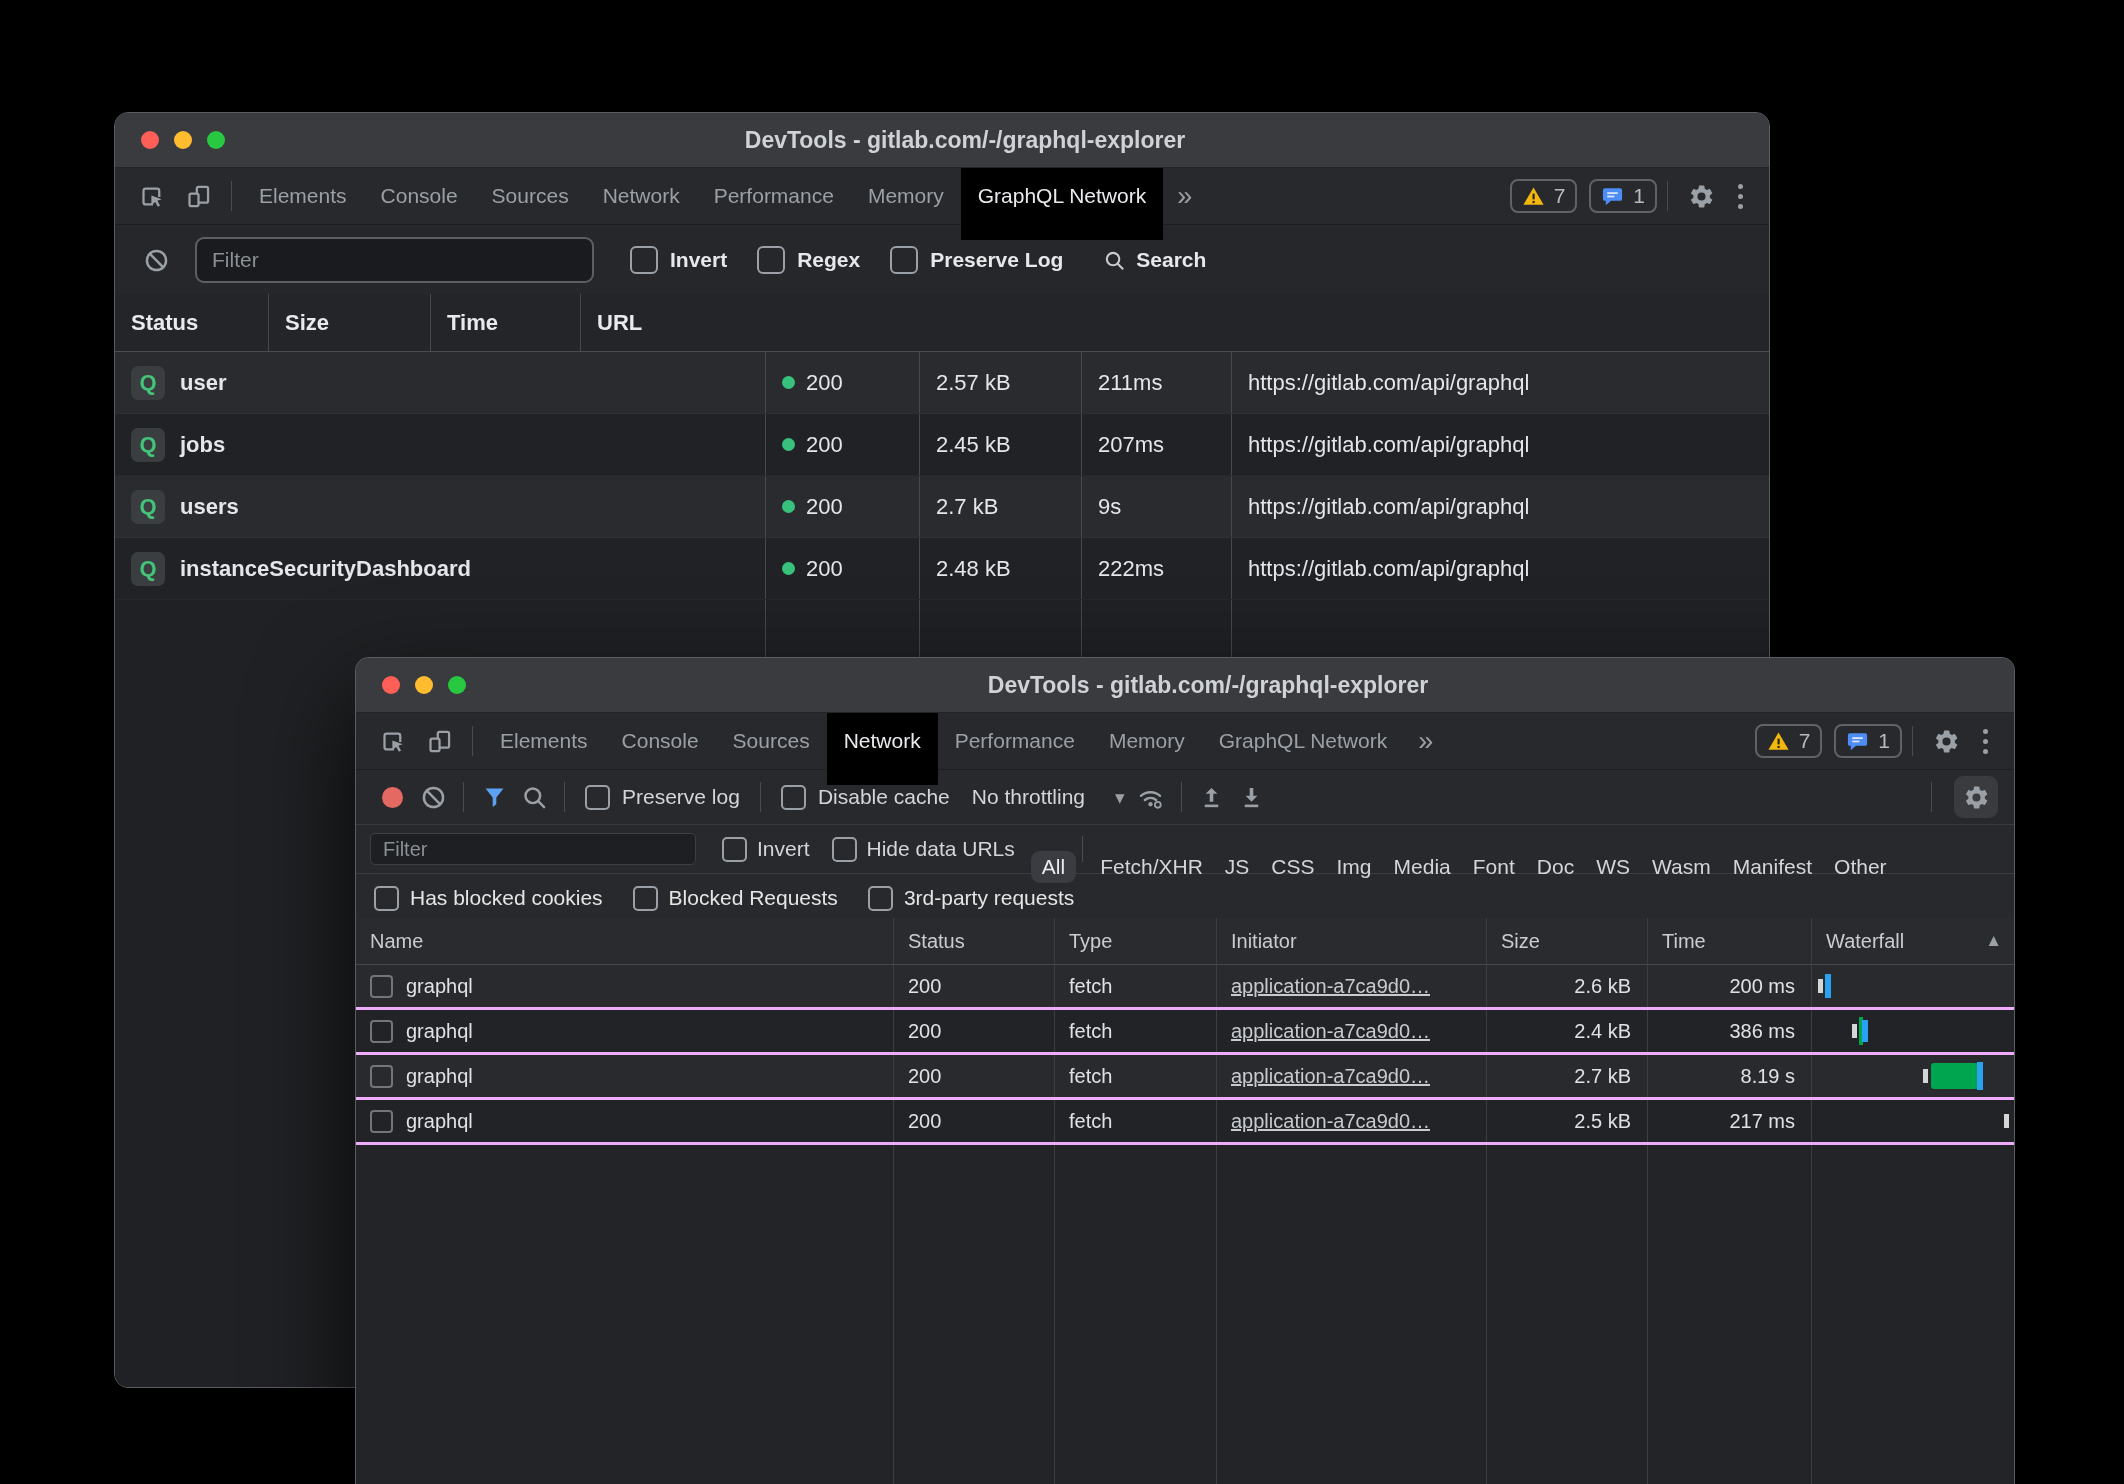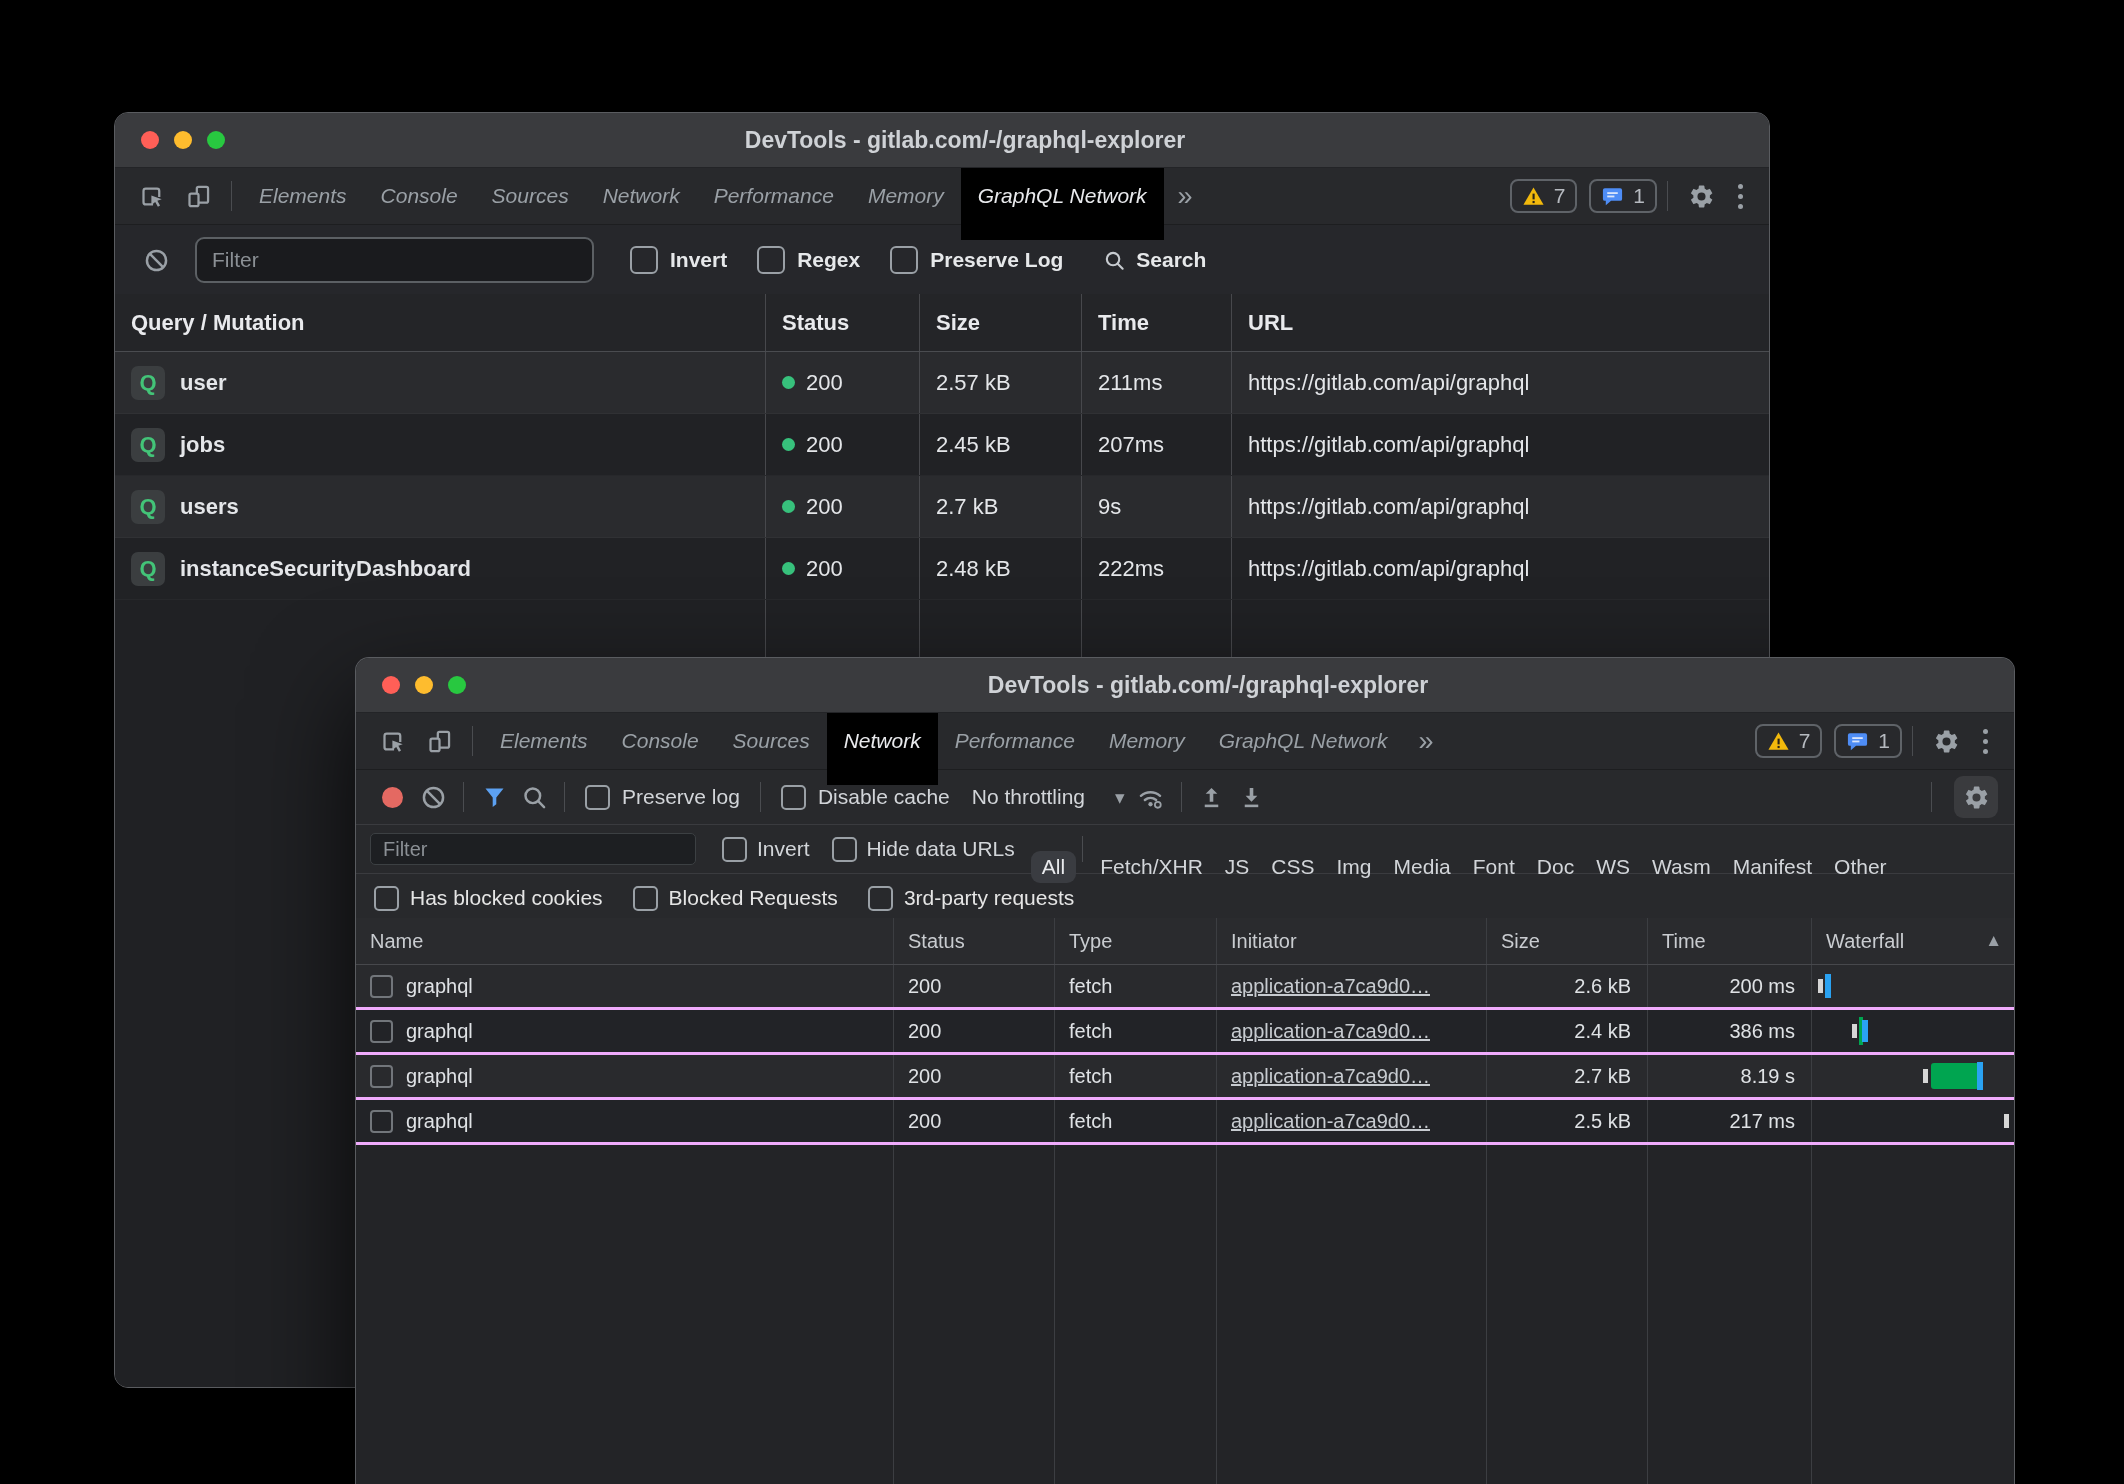--- a/index.html
+++ b/index.html
@@ -20,21 +20,21 @@
   .lights{position:absolute;left:26px;top:50%;transform:translateY(-50%);display:flex;gap:15px;}
   .light{width:18px;height:18px;border-radius:50%;}
   .title{font-size:23px;font-weight:bold;color:#cfd2d6;}
 
   
   .tabbar{height:56px;background:#28292c;display:flex;align-items:center;padding:0 12px 0 14px;border-bottom:1px solid #1d1e20;}
   .tbtn{width:46px;height:42px;display:flex;align-items:center;justify-content:center;color:#9aa0a6;flex:0 0 auto;}
   .ic{width:27px;height:27px;}
   .ic-sm{width:23px;height:23px;}
   .vdiv{width:1px;height:30px;background:#4a4c50;margin:0 10px;flex:0 0 auto;}
-  .tab{padding:16px 17px;height:100%;display:flex;align-items:center;font-size:21px;color:#9aa0a6;white-space:nowrap;flex:0 0 auto;font-style:italic;}
+  .tab{padding:16px 17px;height:100%;display:flex;align-items:center;font-size:21px;color:#9aa0a6;white-space:nowrap;flex:0 0 auto;}
   .tab.selected{background:#000;color:#e9eaed;}
   .chev{color:#9aa0a6;font-size:27px;padding:0 14px;flex:0 0 auto;}
   .tab-spacer{flex:1;}
   .badge{display:flex;align-items:center;gap:9px;border:2px solid #5f6368;border-radius:8px;padding:3px 10px;
     margin-left:12px;color:#b6bac0;font-size:21px;flex:0 0 auto;}
   .kebab{display:flex;flex-direction:column;gap:5px;padding:0 14px;}
   .kebab i{width:5px;height:5px;border-radius:50%;background:#9aa0a6;display:block;}
 
   
   .cbx{border:2.5px solid #9aa0a6;border-radius:6px;background:transparent;flex:0 0 auto;}
@@ -249,21 +249,20 @@
     <span class="gql-search">
       <svg class="ic-sm" style="color:#c7cbd0">
           <use href="#i-search"></use>
         </svg>
       <span>Search</span>
     </span>
   </div>
 
   <div class="gql-grid">
     <div class="gql-header">
-      <div class="gcell gql-col-qm">Query / Mutation</div>
       <div class="gcell gql-col-status">Status</div>
       <div class="gcell gql-col-size">Size</div>
       <div class="gcell gql-col-time">Time</div>
       <div class="gcell gql-col-url">URL</div>
     </div>
 
     <div class="gql-row odd">
       <div class="gcell gql-col-qm">
         <span class="qbadge">Q</span>
         <span class="gql-name">user</span>

